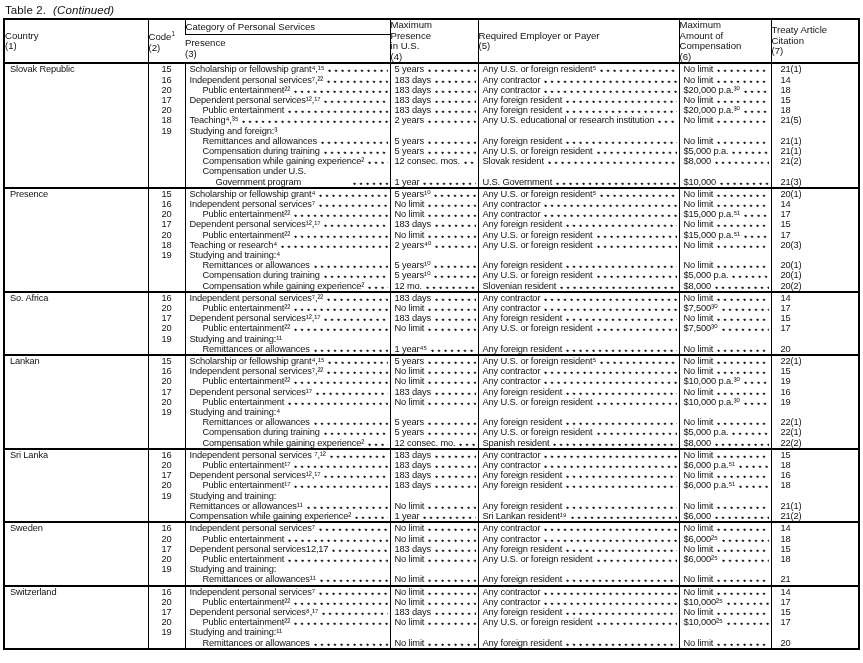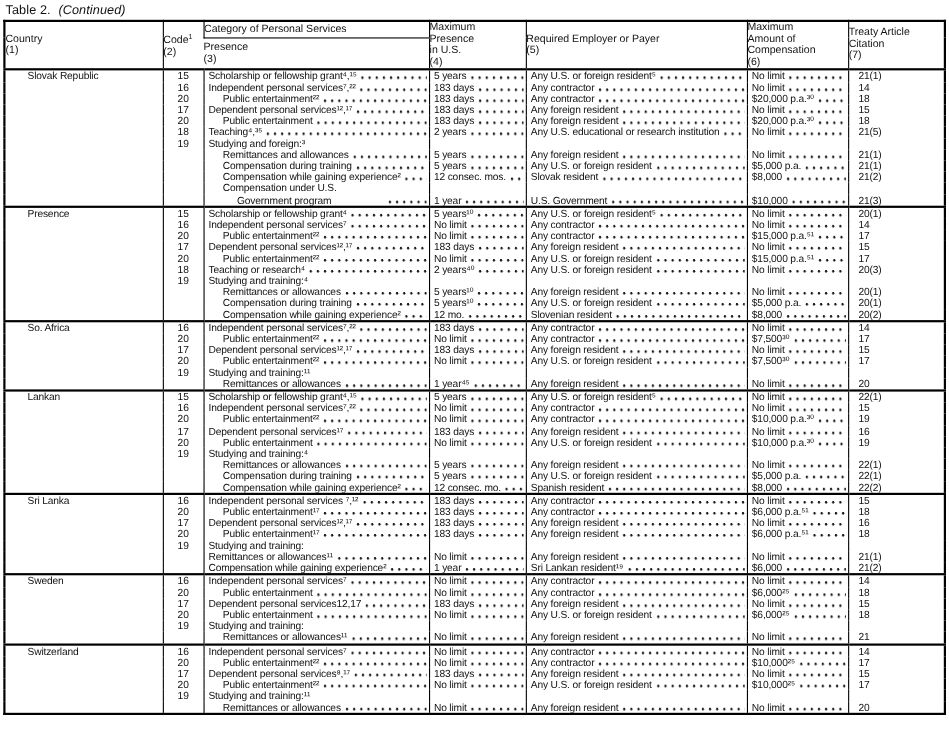--- a/index.html
+++ b/index.html
@@ -30,21 +30,21 @@
   tbody tr{height:10.2px;}
   tbody tr.sec td{border-top:2px solid #000;}
   tbody td{font-size:9.3px;line-height:10.2px;letter-spacing:-0.15px;}
   .cellrow{display:flex;align-items:stretch;height:10.2px;}
   .t{white-space:nowrap;}
   .ld{
     flex:1 1 auto;min-width:0;margin:0 2px 0 3px;
     background-image:radial-gradient(circle at 2.5px 6.8px,#1a1a1a 0.9px,transparent 1.4px);
     background-repeat:repeat-x;background-size:6.5px 10.2px;
   }
-  .c-country{padding-left:20px;white-space:nowrap;}
+  .c-country{padding-left:5px;white-space:nowrap;}
   .c-code{text-align:center;}
   .c-treaty{padding-left:9px;white-space:nowrap;margin-left:28px;}
   .c-purpose.ind0 .cellrow{padding-left:4px;}
   .c-purpose.ind1 .cellrow{padding-left:17px;}
   .c-purpose.ind2 .cellrow{padding-left:30px;gap:48px;}
   .c-presence .cellrow,.c-payer .cellrow,.c-comp .cellrow{padding-left:4px;}
   sup{font-size:6.5px;}
 </style>
 </head>
 <body>

